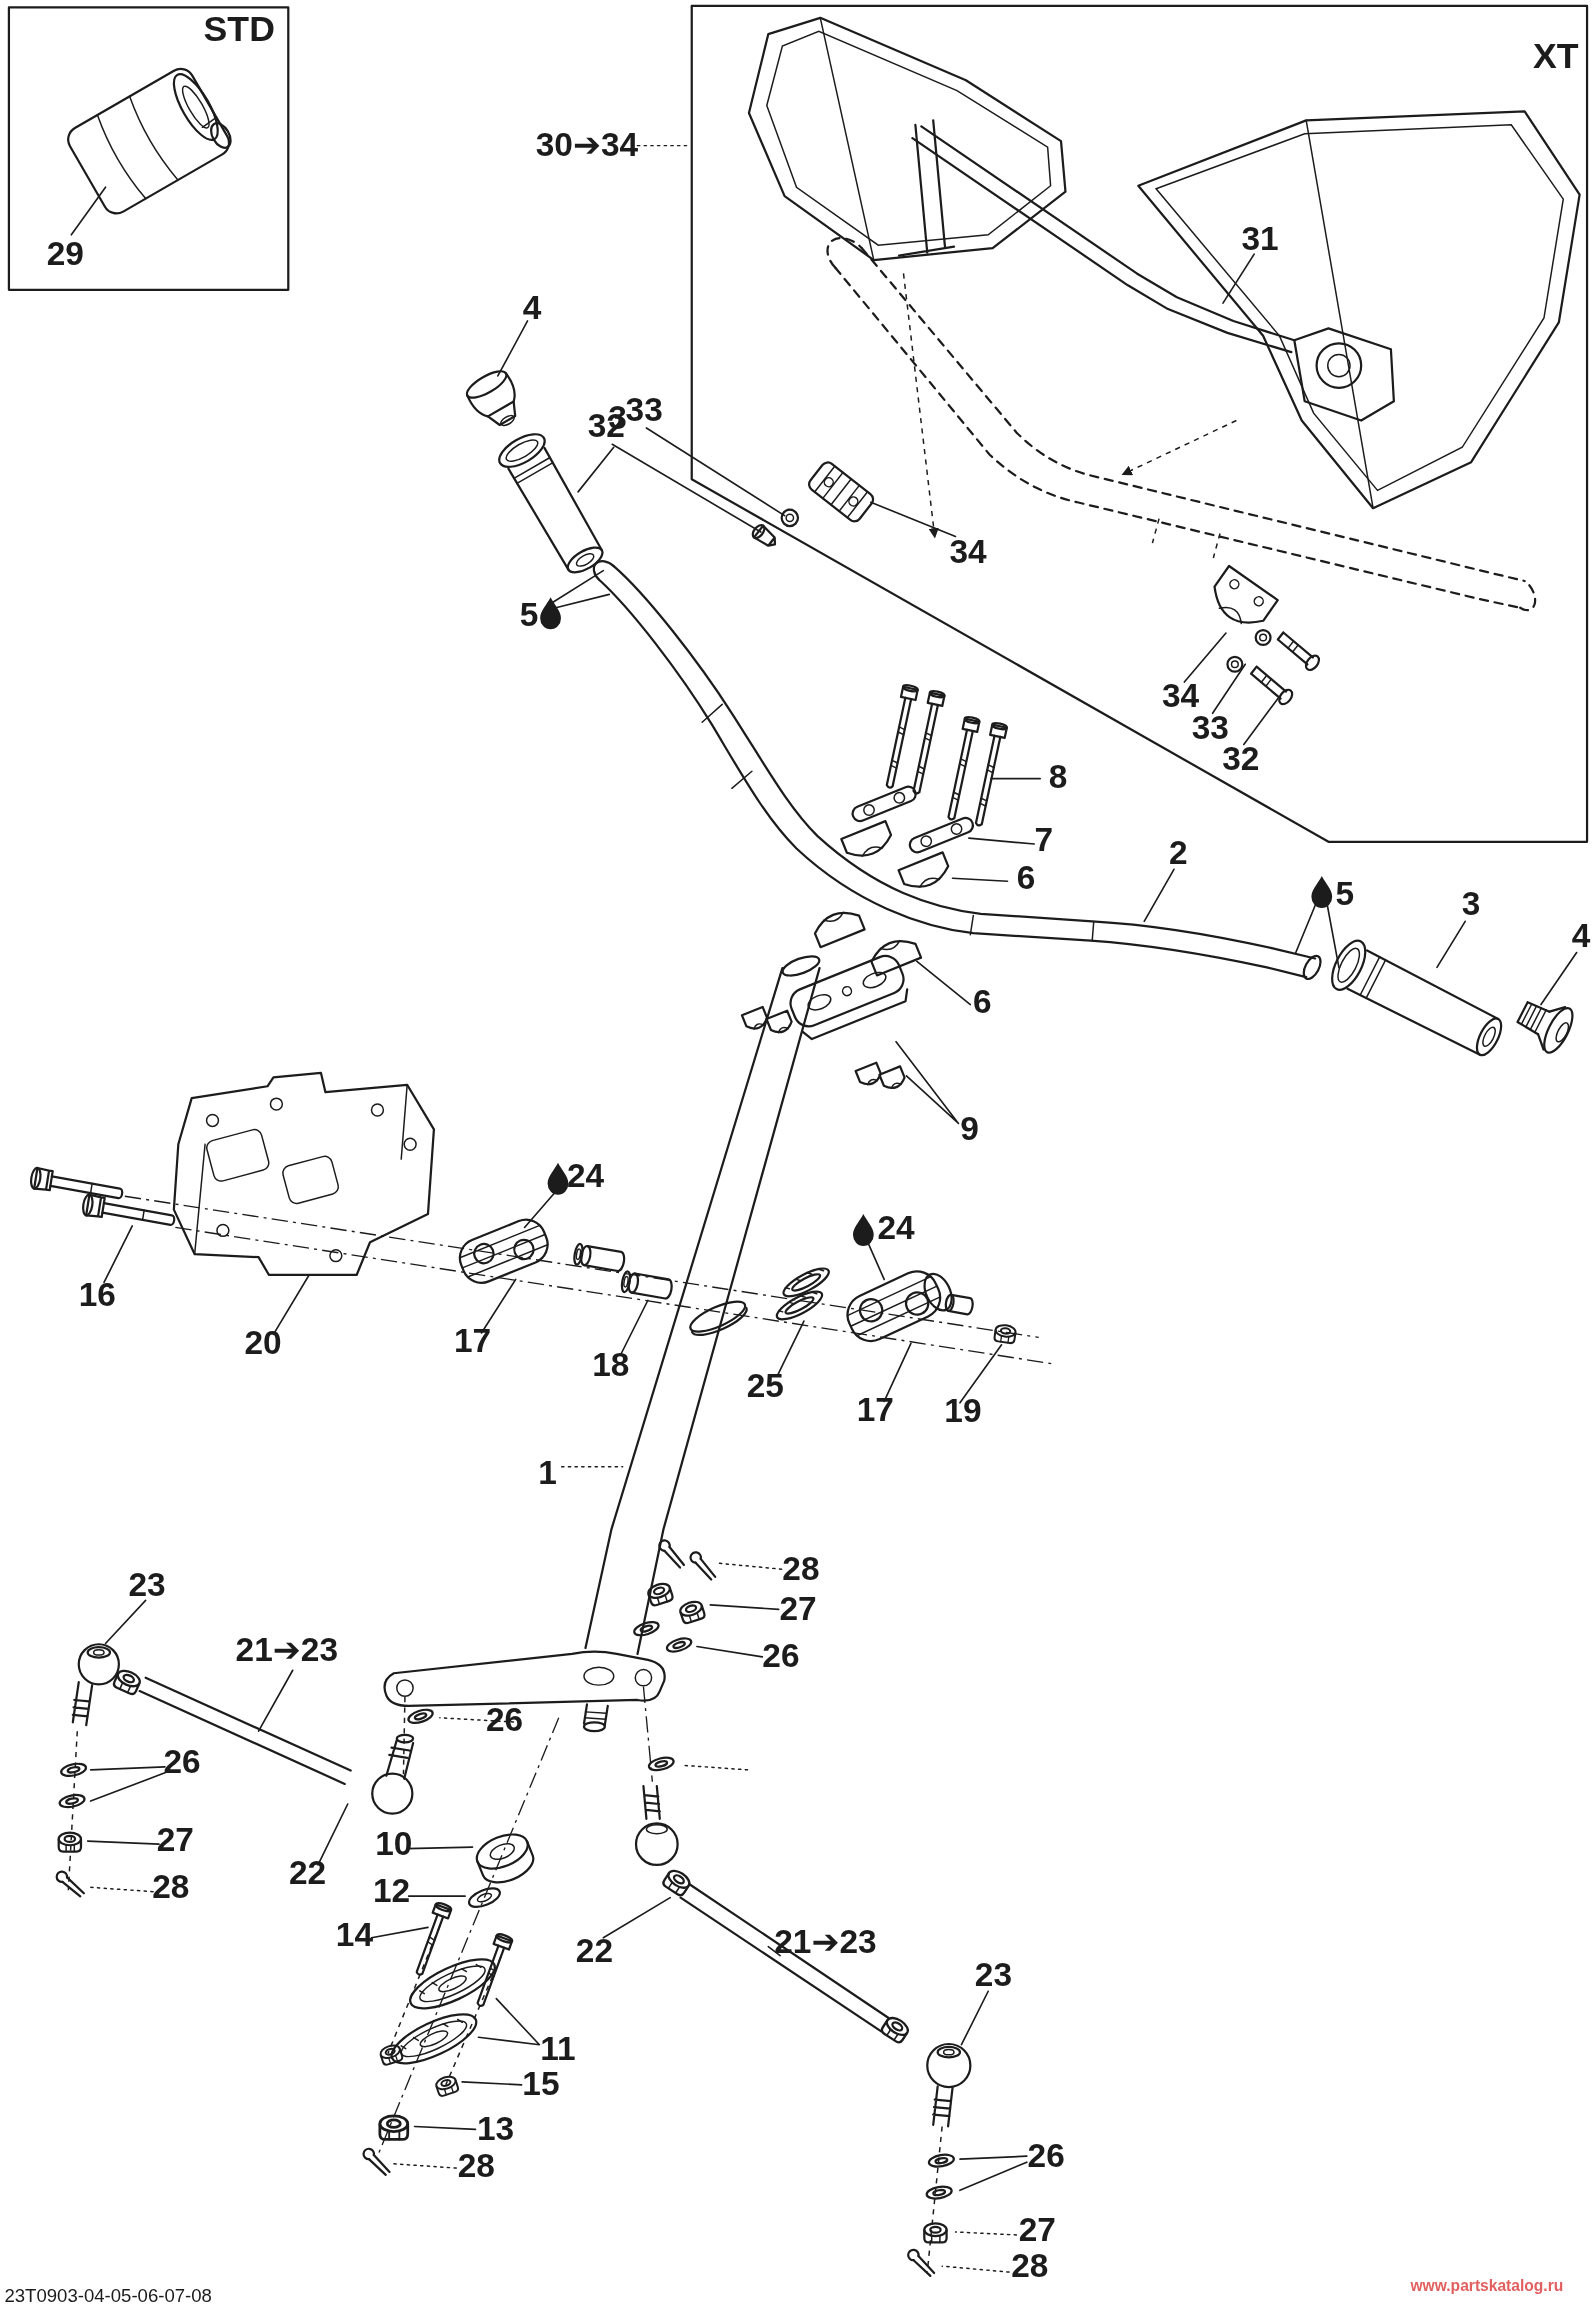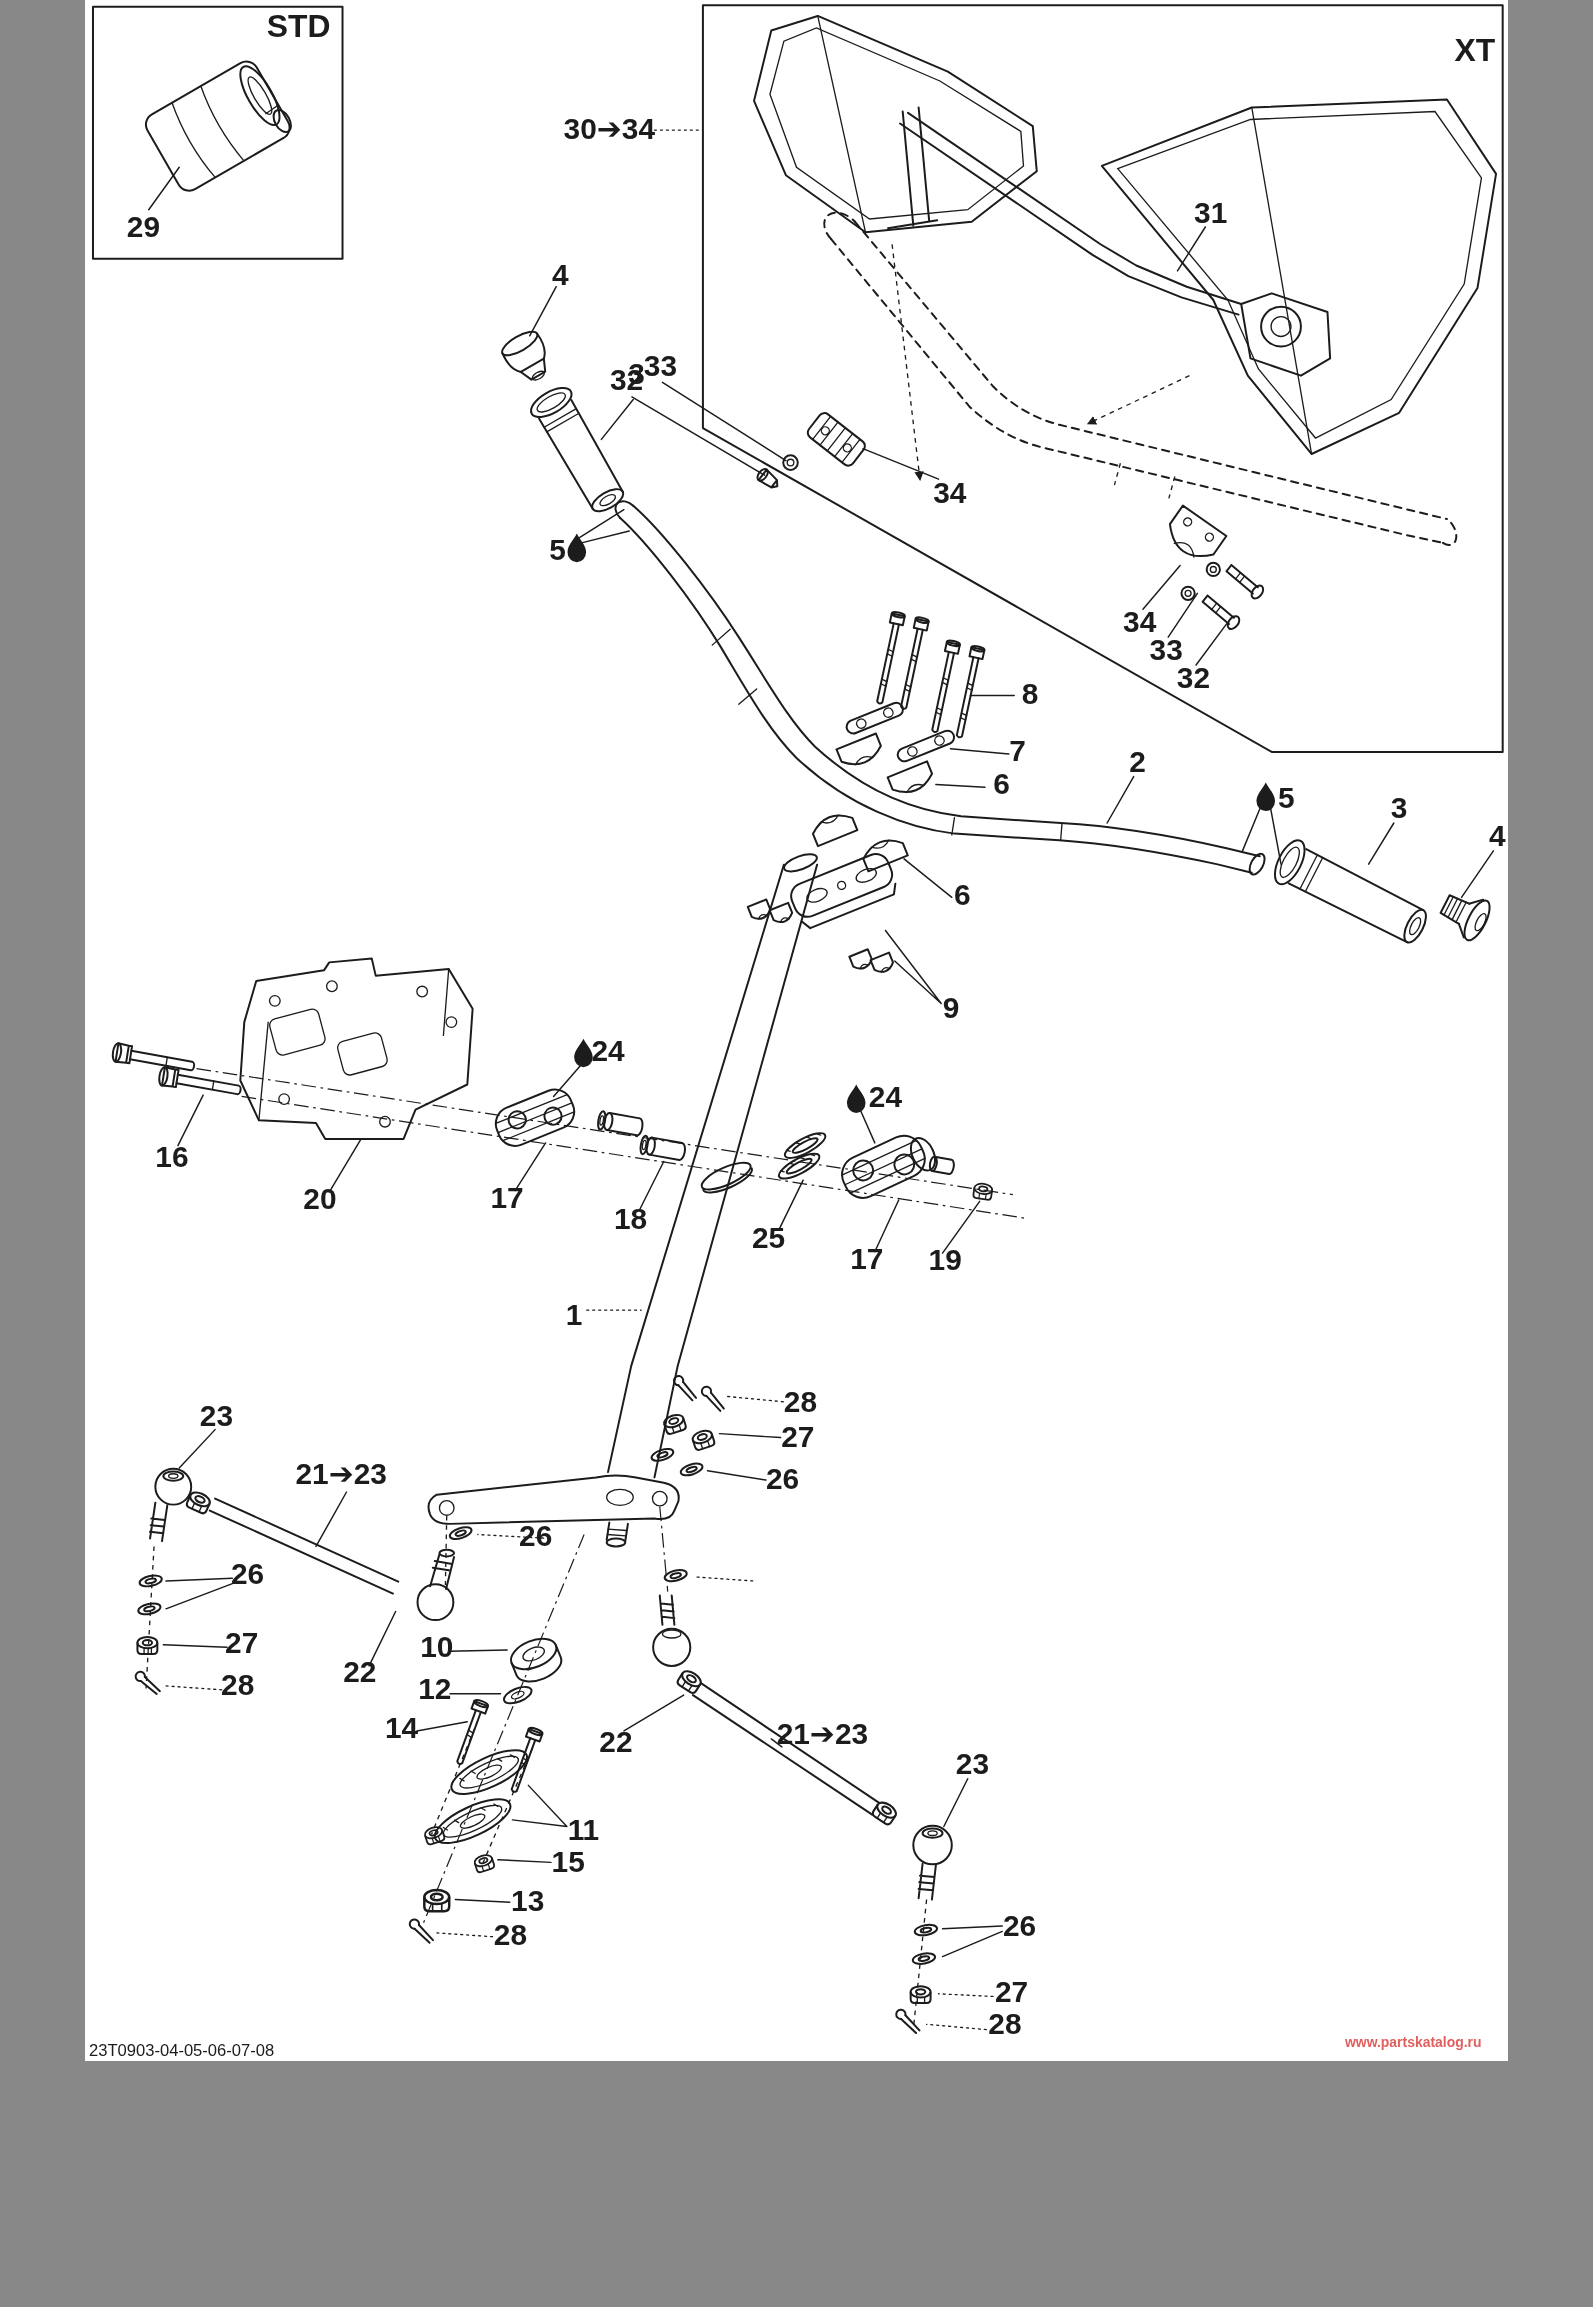--- a/index.html
+++ b/index.html
@@ -1,17 +1,17 @@
 <!DOCTYPE html>
 <html style="--ink: #1c1c1c; --paper: #ffffff; --wm: #e25f5f;font-size:12px"><head>
 <meta charset="utf-8">
 <style>
   :root{ --ink:#1c1c1c; --paper:#ffffff; --wm:#e25f5f; }
   html,body{margin:0;padding:0;background:#888;}
-  .page{width:1423px;max-width:100%;margin:0 auto;background:var(--paper);border-radius:21px;}
+  .page{width:1593px;max-width:100%;margin:0 auto;background:var(--paper);border-radius:21px;}
   svg{display:block;width:100%;height:auto;background:var(--paper);}
   
   .ln{fill:none;stroke:var(--ink);stroke-width:3;stroke-linecap:round;stroke-linejoin:round;}
   .thin{fill:none;stroke:var(--ink);stroke-width:2;stroke-linecap:round;}
   .leader{fill:none;stroke:var(--ink);stroke-width:2.2;stroke-linecap:round;}
   .dotlead{fill:none;stroke:var(--ink);stroke-width:2;stroke-dasharray:3 6;stroke-linecap:round;}
   .dashbar{fill:none;stroke:var(--ink);stroke-width:3;stroke-dasharray:11 9;stroke-linecap:round;}
   .cline{fill:none;stroke:var(--ink);stroke-width:1.8;stroke-dasharray:22 7 4 7;}
   .sdash{fill:none;stroke:var(--ink);stroke-width:2;stroke-dasharray:7 7;}
   .plabel{font-family:"Liberation Sans","DejaVu Sans",sans-serif;font-weight:bold;font-size:45px;fill:var(--ink);text-anchor:middle;}

